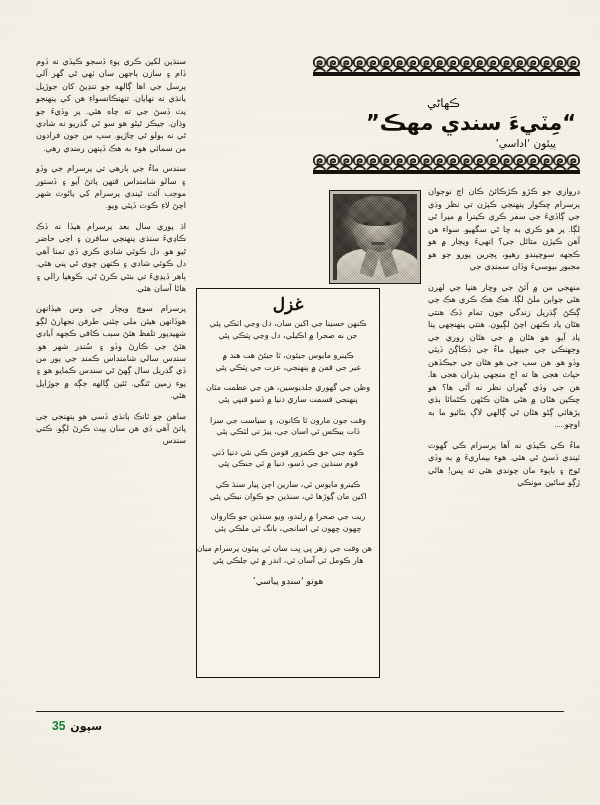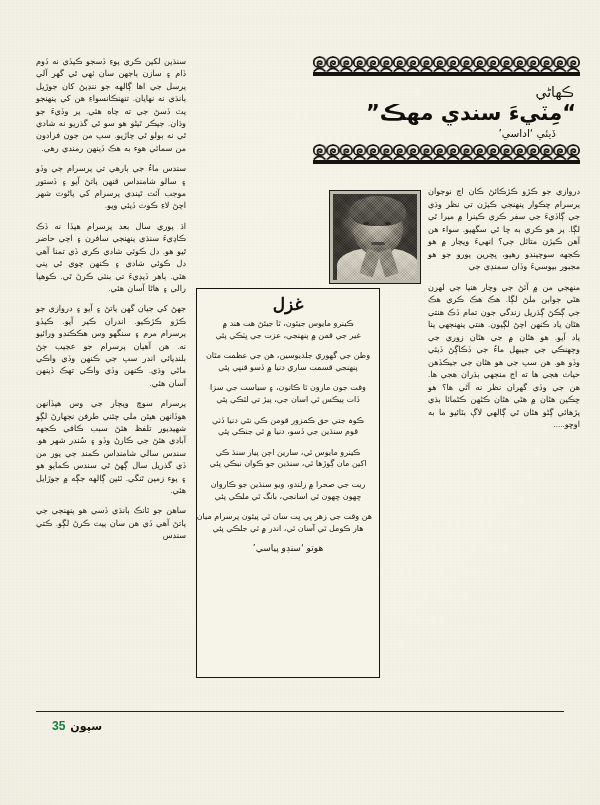--- a/index.html
+++ b/index.html
@@ -26,21 +26,21 @@
       repeating-linear-gradient(90deg, rgba(120,112,92,.04) 0 1px, rgba(0,0,0,0) 1px 4px);
     pointer-events:none;
   }
 
   .page{position:absolute;inset:0;}
 
   
   .rtl{
     direction:rtl;
     text-align:justify;
-    font-family:Liberation Sans, sans-serif;
+    font-family:Liberation Serif, serif;
     color:#17150f;
   }
 
   
   #col-left{
     position:absolute;
     left:36px;top:56px;width:150px;height:630px;
   }
   #col-left .para{
     font-size:8.1px;
@@ -73,24 +73,25 @@
     display:block;
   }
   .ornament svg{display:block;}
 
   #head-inner{
     padding:3px 4px 2px 0;
     text-align:right;
     direction:rtl;
   }
   #kahani{
-    font-size:14px;
+    font-size:12px;
     color:#14120d;
-    margin:4px 2px 1px 0;
+    margin:16px 2px 1px 0;
     letter-spacing:.2px;
+    text-align:center;
   }
   #story-title{
     font-size:21px;
     font-weight:bold;
     color:#100f0a;
     letter-spacing:.5px;
     margin:0 0 1px 0;
     line-height:25px;
     white-space:nowrap;
   }
@@ -214,21 +215,20 @@
 
 <div id="paper"></div>
 <div id="grain"></div>
 
 <div class="page">
 
   <div id="col-left" class="rtl">
     <p class="para rtl">سنڌين لکين ڪري پوءِ ڏسجو ڪيڏي نه ڏوم ڏام ۽ سازن ٻاجهن سان ٺهي ٿي گهر آلي پرسل جي اها ڳالهه جو ننڊپڻ کان جوڙيل ٻانڌي نه نهايان. تنهنڪانسواءِ هن کي پنهنجو پٽ ڏسڻ جي ته چاه هئي. پر وڏيءَ جو وڌان. جيڪر ٿيڻو هو سو ٿي گذريو نه شادي ٿي نه ٻولو ٿي چاڙيو. سڀ من جون فرادون من سمائي هوء به هڪ ڏينهن رمندي رهي.</p>
     <p class="para rtl">سندس ماءُ جي ٻارهي تي پرسرام جي وڏو ۽ سالو شامنداس قنهن پاتڻ آيو ۽ ڏستور موجب آئت ٿيندي پرسرام کي پاڻوت شهر اچڻ لاءِ ڪوت ڏيئي ويو.</p>
     <p class="para rtl">اڌ پوري سال بعد پرسرام هيڏا نه ڏڪ ڪاڍيءَ سنڌي پنهنجي سافرن ۽ اچي حاضر ٿيو هو. دل ڪوئي شادي ڪري ڏي تمنا آهي دل ڪوئي شادي ۽ ڪنهن چوي ٿي پني هئي. ٻاهر ڏيڊيءَ تي بنئي ڪرڻ ٿي. ڪوهيا رالي ۽ هاڻا آسان هئي.</p>
-    <p class="para rtl">جهڻ کي جيان گهن پاتڻ ۽ آيو ۽ دروازي جو ڪڙو ڪڙڪيو. اندران ڪير آيو. ڪيڏو پرسرام مرم ۽ سنگهو وس هڪڪندو ورائيو نه. هن آهيان پرسرام جو عجيب ڄڻ بلنديائي اندر سڀ جي ڪنهن وڏي واڪي ماڻي وڌي. ڪنهن وڏي واڪي تهڪ ڏينهن آسان هئي.</p>
     <p class="para rtl">پرسرام سوچ ويچار جي وس هيڏانهن هوڏانهن هيئن ملي چئني طرفن نجهارڻ لڳو شهيدپور تلفظ هئڻ سبب ڪافي ڪجهه آبادي هئڻ جي ڪارڻ وڏو ۽ سُندر شهر هو. سندس سالي شامنداس ڪمند جي پور من ڏي گذريل سال ڳهڻ ٿي سندس ڪمايو هو ۽ پوء زمين ٿنگي. ٽئين ڳالهه جڳه ۾ جوڙايل هئي.</p>
     <p class="para rtl">ساهن جو ٽانڪ ٻانڌي ڏسي هو پنهنجي جي پاتڻ آهي ڏي هن سان پيت ڪرڻ لڳو. ڪتي سندس</p>
   </div>
 
   <div id="masthead">
 
     <span class="ornament">
       <svg width="267" height="22" viewBox="0 0 267 22" preserveAspectRatio="none" aria-hidden="true">
         <defs>
           <pattern id="scroll" x="0" y="0" width="13.35" height="22" patternUnits="userSpaceOnUse">
@@ -248,21 +248,21 @@
             <path d="M0.7 16.6 c1.6 -1.8 3.4 -3.2 5.9 -3.2 c2.5 0 4.3 1.4 5.9 3.2" fill="none" stroke="#14130e" stroke-width="1.6"></path>
           </pattern>
         </defs>
         <rect x="0" y="0" width="267" height="22" fill="url(#scroll)"></rect>
       </svg>
     </span>
 
     <div id="head-inner">
       <div id="kahani">ڪهاڻي</div>
       <div id="story-title">“مِٽيءَ سندي مهڪ”</div>
-      <div id="story-author">ڏيئي ‘اداسي’</div>
+      <div id="story-author">پيئون ‘اداسي’</div>
     </div>
 
     <span class="ornament">
       <svg width="267" height="22" viewBox="0 0 267 22" preserveAspectRatio="none" aria-hidden="true">
         <rect x="0" y="0" width="267" height="22" fill="url(#scroll)"></rect>
       </svg>
     </span>
   </div>
 
   <div id="photo-wrap">
@@ -275,20 +275,24 @@
       <div class="face" id="f-mouth"></div>
       <div class="face" id="f-collarL"></div>
       <div class="face" id="f-collarR"></div>
     </div>
   </div>
 
   <div id="ghazal-box">
     <div id="ghazal-title" class="rtl">غزل</div>
 
     <div class="couplet">
+      <div class="line">ڪنهن حسينا جي اکين سان، دل وڃي اٽڪي پئي</div>
+      <div class="line">جن نه صحرا ۾ اڪيلي، دل وڃي ڀٽڪي پئي</div>
+    </div>
+    <div class="couplet">
       <div class="line">ڪينرو مايوس جيئون، ٿا جيئڻ هت هند ۾</div>
       <div class="line">غير جي قمن ۾ پنهنجي، عزت جي ڀٽڪي پئي</div>
     </div>
     <div class="couplet">
       <div class="line">وطن جي گهوري جلديوسين، هن جي عظمت مٿان</div>
       <div class="line">پنهنجي قسمت ساري دنيا ۾ ڏسو قنڀي پئي</div>
     </div>
     <div class="couplet">
       <div class="line">وقت جون مارون ٿا ڪانون، ۽ سياست جي سزا</div>
       <div class="line">ڏات ٻيڪس ٿي اسان جي، پيڙ تي لٿڪي پئي</div>
@@ -309,20 +313,21 @@
       <div class="line">هن وقت جي زهر ڀي ڀت سان ٿي پيئون پرسرام ميان</div>
       <div class="line">هار ڪومل ٿي آسان ٿي، اندر ۾ ٿي جلڪي پئي</div>
     </div>
 
     <div id="ghazal-signature">هوتو ‘سنڊو پياسي’</div>
   </div>
 
   <div id="col-right" class="rtl">
     <p class="para rtl">دروازي جو ڪڙو ڪڙڪائڻ ڪان اڃ نوجوان پرسرام ڇڪوار پنهنجي ڪپڙن تي نظر وڌي جي ڳاڏيءَ جي سفر ڪري ڪينرا ۾ ميرا ٿي لڳا. پر هو ڪري به ڇا ٿي سگهيو. سواء هن آهن ڪپڙن متائل جي؟ اِنهيءَ ويچار ۾ هو ڪجهه سوچيندو رهيو، ڀڇرين پورو جو هو مجبور بيوسيءَ وڏان سمنڊي جي</p>
     <p class="para rtl">منهجي من ۾ آئڻ جي وچار هنيا جي لهرن هڻي جوابن ملڻ لڳا. هڪ هڪ ڪري هڪ جي ڳڪڻ ڳڌريل زندگي جون تمام ڏڪ هنتي هڻان ياد ڪنهن اچڻ لڳيون. هنتي پنهنجهي پنا ياد آيو. هو هڻان ۾ جي هڻان زوري جي وڄهنڪي جي جيبهل ماءُ جي ڏڪاڳڻ ڏيئي وڏو هو. هن سڀ جي هو هڻان جي جيڪڏهن حيات هجي ها ته اڄ منجهي ٻڌران هجي ها. هن جي وڏي گهران نظر نه آڻي ها؟ هو ڇڪين هڻان ۾ هڻي هڻان ڪڻهن ڪڻمائا ٻڌي پڙهائي ڳڻو هڻان ٿي ڳالهي لاڳ بٽائيو ما به اوڇو.....</p>
+    <p class="para rtl">ماءُ ڪي ڪيڏي نه آها پرسرام ڪي گهوت ٺيندي ڏسڻ ٿي هئي. هوء بيماريءَ ۾ به وڏي ٿوج ۽ ٻاپوء مان چوندي هئي ته ڀس! هاڻي ڙڳو سائين مونڪي</p>
   </div>
 
   <div id="footer-rule"></div>
   <div id="footer">
     <span id="folio-word">سپون</span>
     <span id="folio-num">35</span>
   </div>
 
 </div>
 

